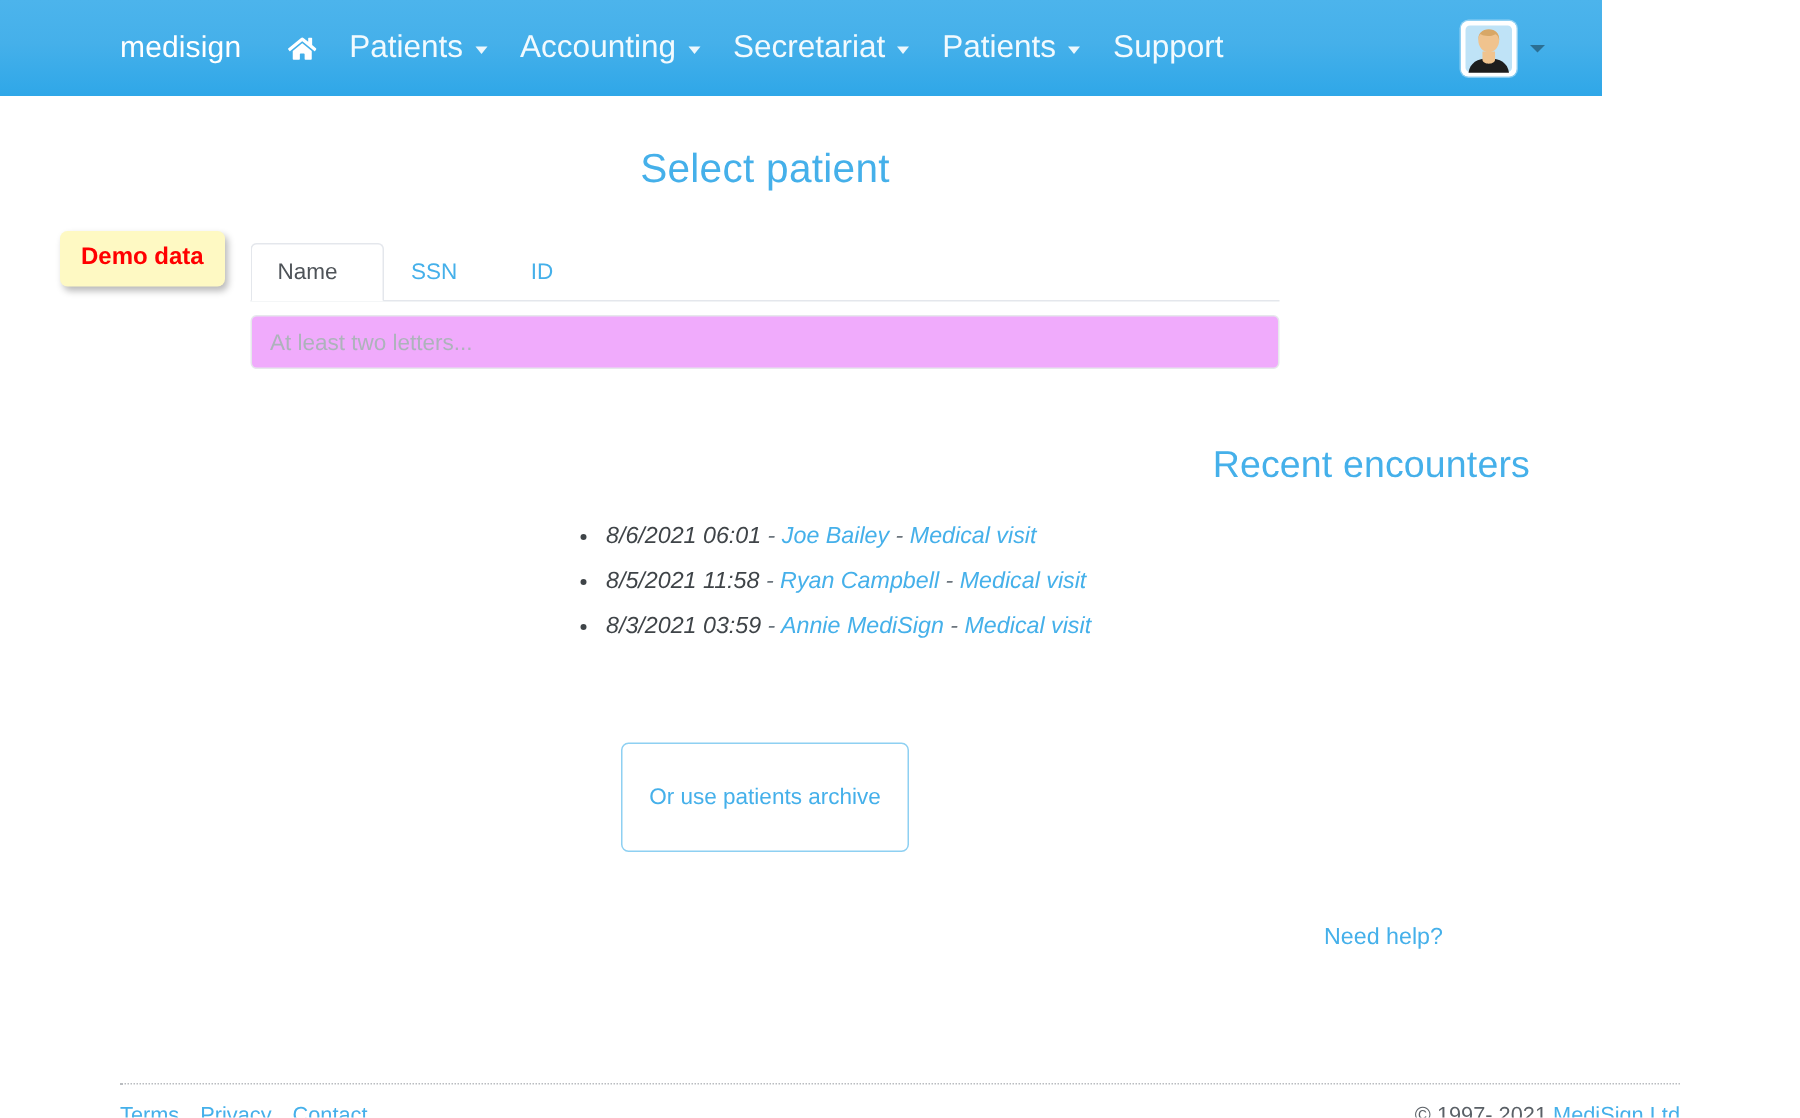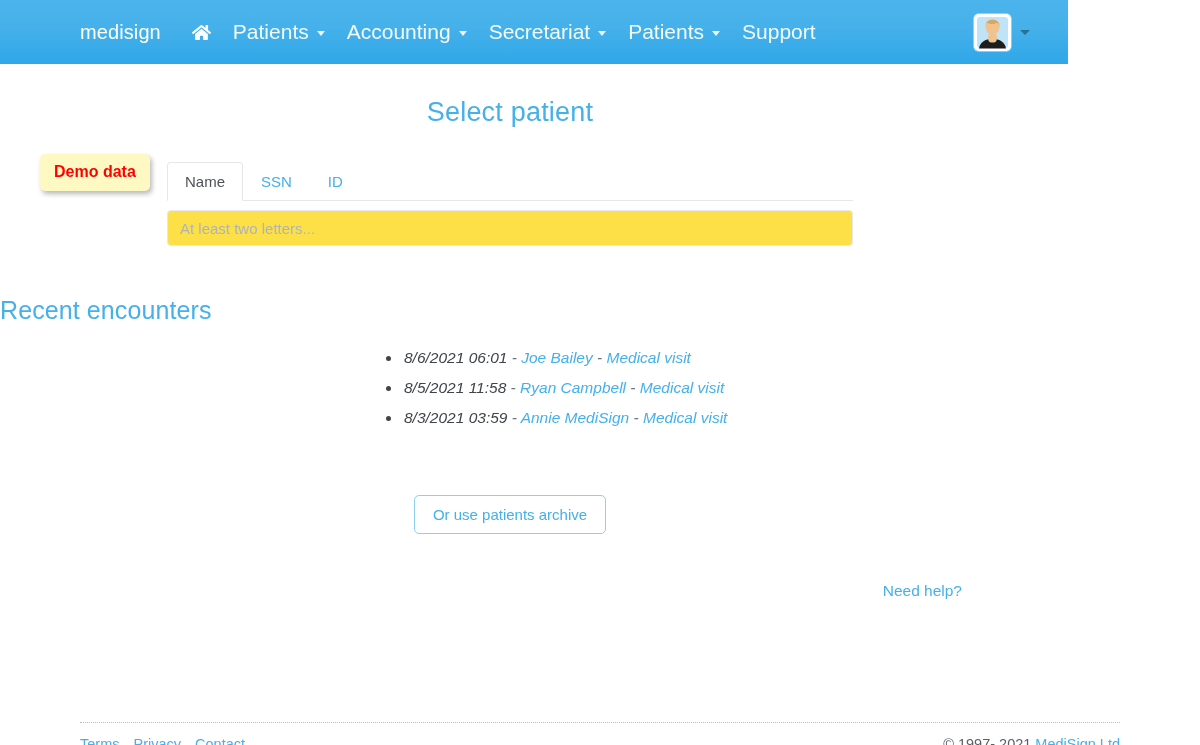--- a/index.html
+++ b/index.html
@@ -125,21 +125,21 @@
   }
   .tabs {
     display: flex;
     align-items: flex-end;
     border-bottom: 1px solid #e4e7ec;
     position: relative;
     height: 38px;
   }
   .tab {
     font-size: 15px;
-    padding: 9px 17px 9px 17px;
+    padding: 9px 30px 9px 17px;
     text-decoration: none;
     color: #45b0ea;
     line-height: 19px;
     position: relative;
     top: 1px;
     border: 1px solid transparent;
     border-radius: 4px 4px 0 0;
     white-space: nowrap;
   }
   .tab.active {
@@ -152,26 +152,26 @@
     width: 686px;
     height: 36px;
     margin-top: 9px;
     border: 1px solid #e6e8ec;
     border-radius: 4px;
     padding: 6px 12px;
     font-size: 15px;
     color: #495057;
     font-family: "Liberation Sans", sans-serif;
     outline: none;
-    background: #fde047;
+    background: #f0abfc;
   }
   .search-input::placeholder { color: #adb3bb; }
 
   .section-title {
-    text-align: left;
+    text-align: right;
     color: #45b0ea;
     font-size: 25px;
     font-weight: normal;
     margin: 0;
     padding-top: 50px;
     letter-spacing: .1px;
   }
 
   .encounters {
     list-style: disc;
@@ -199,21 +199,21 @@
     text-align: center;
     padding-top: 62px;
   }
   .archive-btn {
     display: inline-block;
     color: #45b0ea;
     border: 1px solid #8ed0f2;
     background: #ffffff;
     border-radius: 5px;
     font-size: 15px;
-    padding: 9px 18px;
+    padding: 26px 18px;
     text-decoration: none;
     font-family: "Liberation Sans", sans-serif;
     cursor: pointer;
     line-height: 19px;
   }
 
   .help-wrap {
     text-align: right;
     padding-right: 58px;
     padding-top: 48px;

